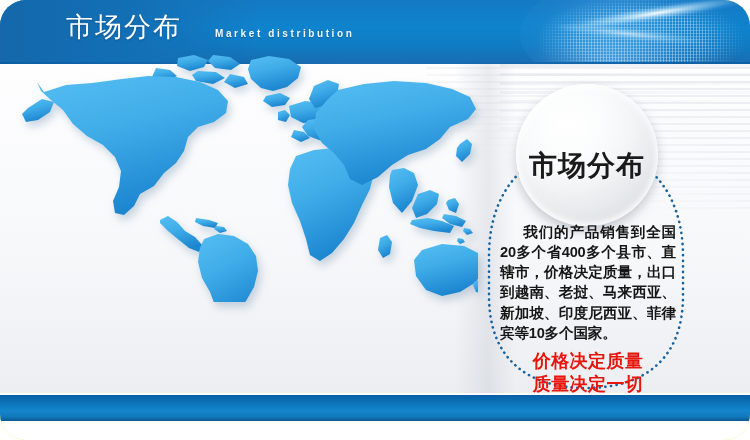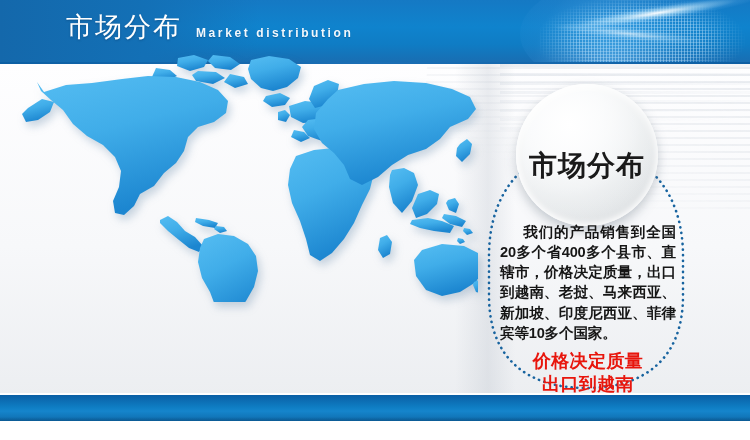--- a/index.html
+++ b/index.html
@@ -10,20 +10,21 @@
   body {
     font-family: "Liberation Sans", "DejaVu Sans", sans-serif;
   }
 
   .slide {
     position: relative;
     width: 750px;
     height: 440px;
     overflow: hidden;
     background: #fde047;
+    border-radius: 26px;
   }
 
   
   .header {
     position: absolute;
     left: 0; top: 0;
     width: 750px;
     height: 64px;
     background: linear-gradient(180deg, #1579c4 0%, #0f83cd 42%, #0f7cc4 70%, #1a6cb0 100%);
     overflow: hidden;
@@ -80,26 +81,27 @@
   .title-cn {
     color: #ffffff;
     font-size: 27px;
     letter-spacing: 2px;
     line-height: 1;
     font-weight: 400;
     text-shadow: 0 1px 2px rgba(0,40,80,.35);
   }
   .title-en {
     color: #f2f8fd;
-    font-size: 12px;
+    font-size: 10px;
     letter-spacing: 2.6px;
     line-height: 1;
     padding-bottom: 2px;
     font-weight: 600;
     text-shadow: 0 1px 1px rgba(0,40,80,.30);
+    margin-left: 19px;
   }
   .header-bottom-line {
     position: absolute;
     left: 0; bottom: 0;
     width: 750px; height: 2px;
     background: linear-gradient(90deg, #0c5fa3, #1b6fb5 50%, #0d5ea2);
   }
 
   
   .body-area {
@@ -362,21 +364,21 @@
   </div>
 
   <div class="badge">
     <span class="badge-text">市场分布</span>
   </div>
 
   <div class="panel-body">
     <p class="panel-paragraph">我们的产品销售到全国20多个省400多个县市、直辖市，价格决定质量，出口到越南、老挝、马来西亚、新加坡、印度尼西亚、菲律宾等10多个国家。</p>
     <div class="panel-slogan">
       <div>价格决定质量</div>
-      <div>出口到越南</div>
+      <div>质量决定一切</div>
     </div>
   </div>
 
   <div class="footer-gap"></div>
   <div class="footer-bar"></div>
   <div class="footer-white"></div>
 
 </div>
 
 </body></html>

